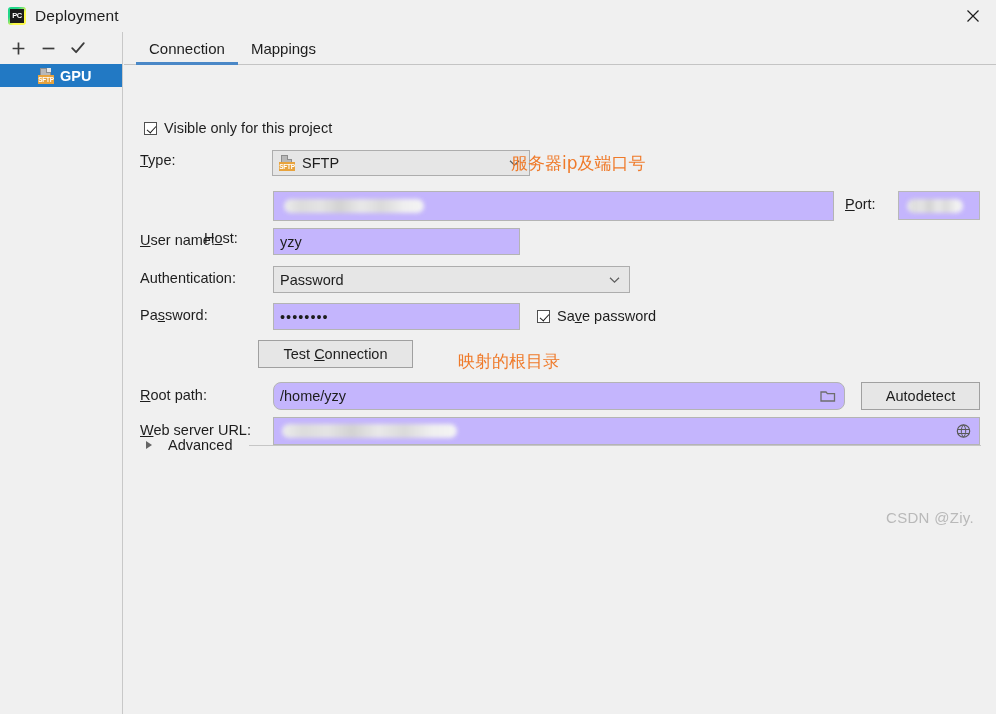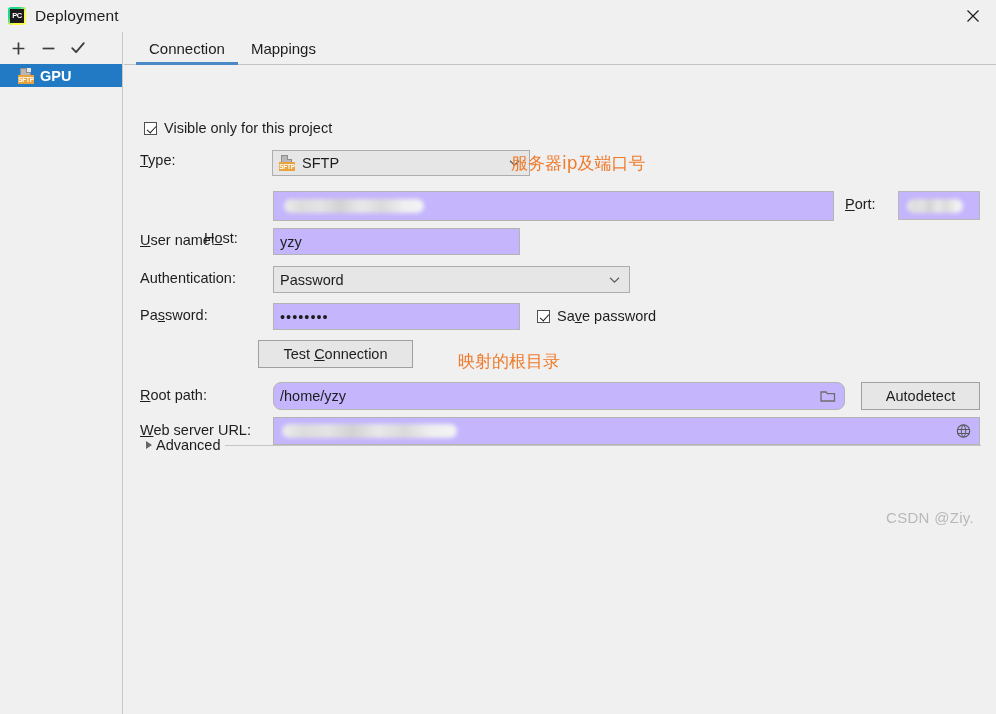--- a/index.html
+++ b/index.html
@@ -77,21 +77,21 @@
     cursor: default;
     color: #3c3c3c;
   }
   .tool-btn svg { display: block; }
   .list {
     margin-top: 0;
   }
   .list-item {
     height: 23px;
     display: flex; align-items: center;
-    padding-left: 18px;
+    padding-left: 38px;
     gap: 6px;
     cursor: default;
   }
   .list-item.selected {
     background: #2279c4;
     color: #ffffff;
   }
   .list-item-label {
     font-size: 14.5px;
     font-weight: bold;
@@ -245,21 +245,21 @@
     white-space: nowrap;
     font-family: "DejaVu Sans", sans-serif;
   }
 
   
   .advanced {
     position: absolute;
     left: 146px; top: 437px;
     width: 835px;
     display: flex; align-items: center;
-    gap: 4px;
+    gap: 16px;
   }
   .advanced .arrow {
     width: 0; height: 0;
     border-left: 6px solid #656565;
     border-top: 4.5px solid transparent;
     border-bottom: 4.5px solid transparent;
   }
   .advanced .atext { font-size: 14.5px; color: #1d1d1d; }
   .advanced .aline { flex: 1; height: 1px; background: #c6c6c6; }
 

